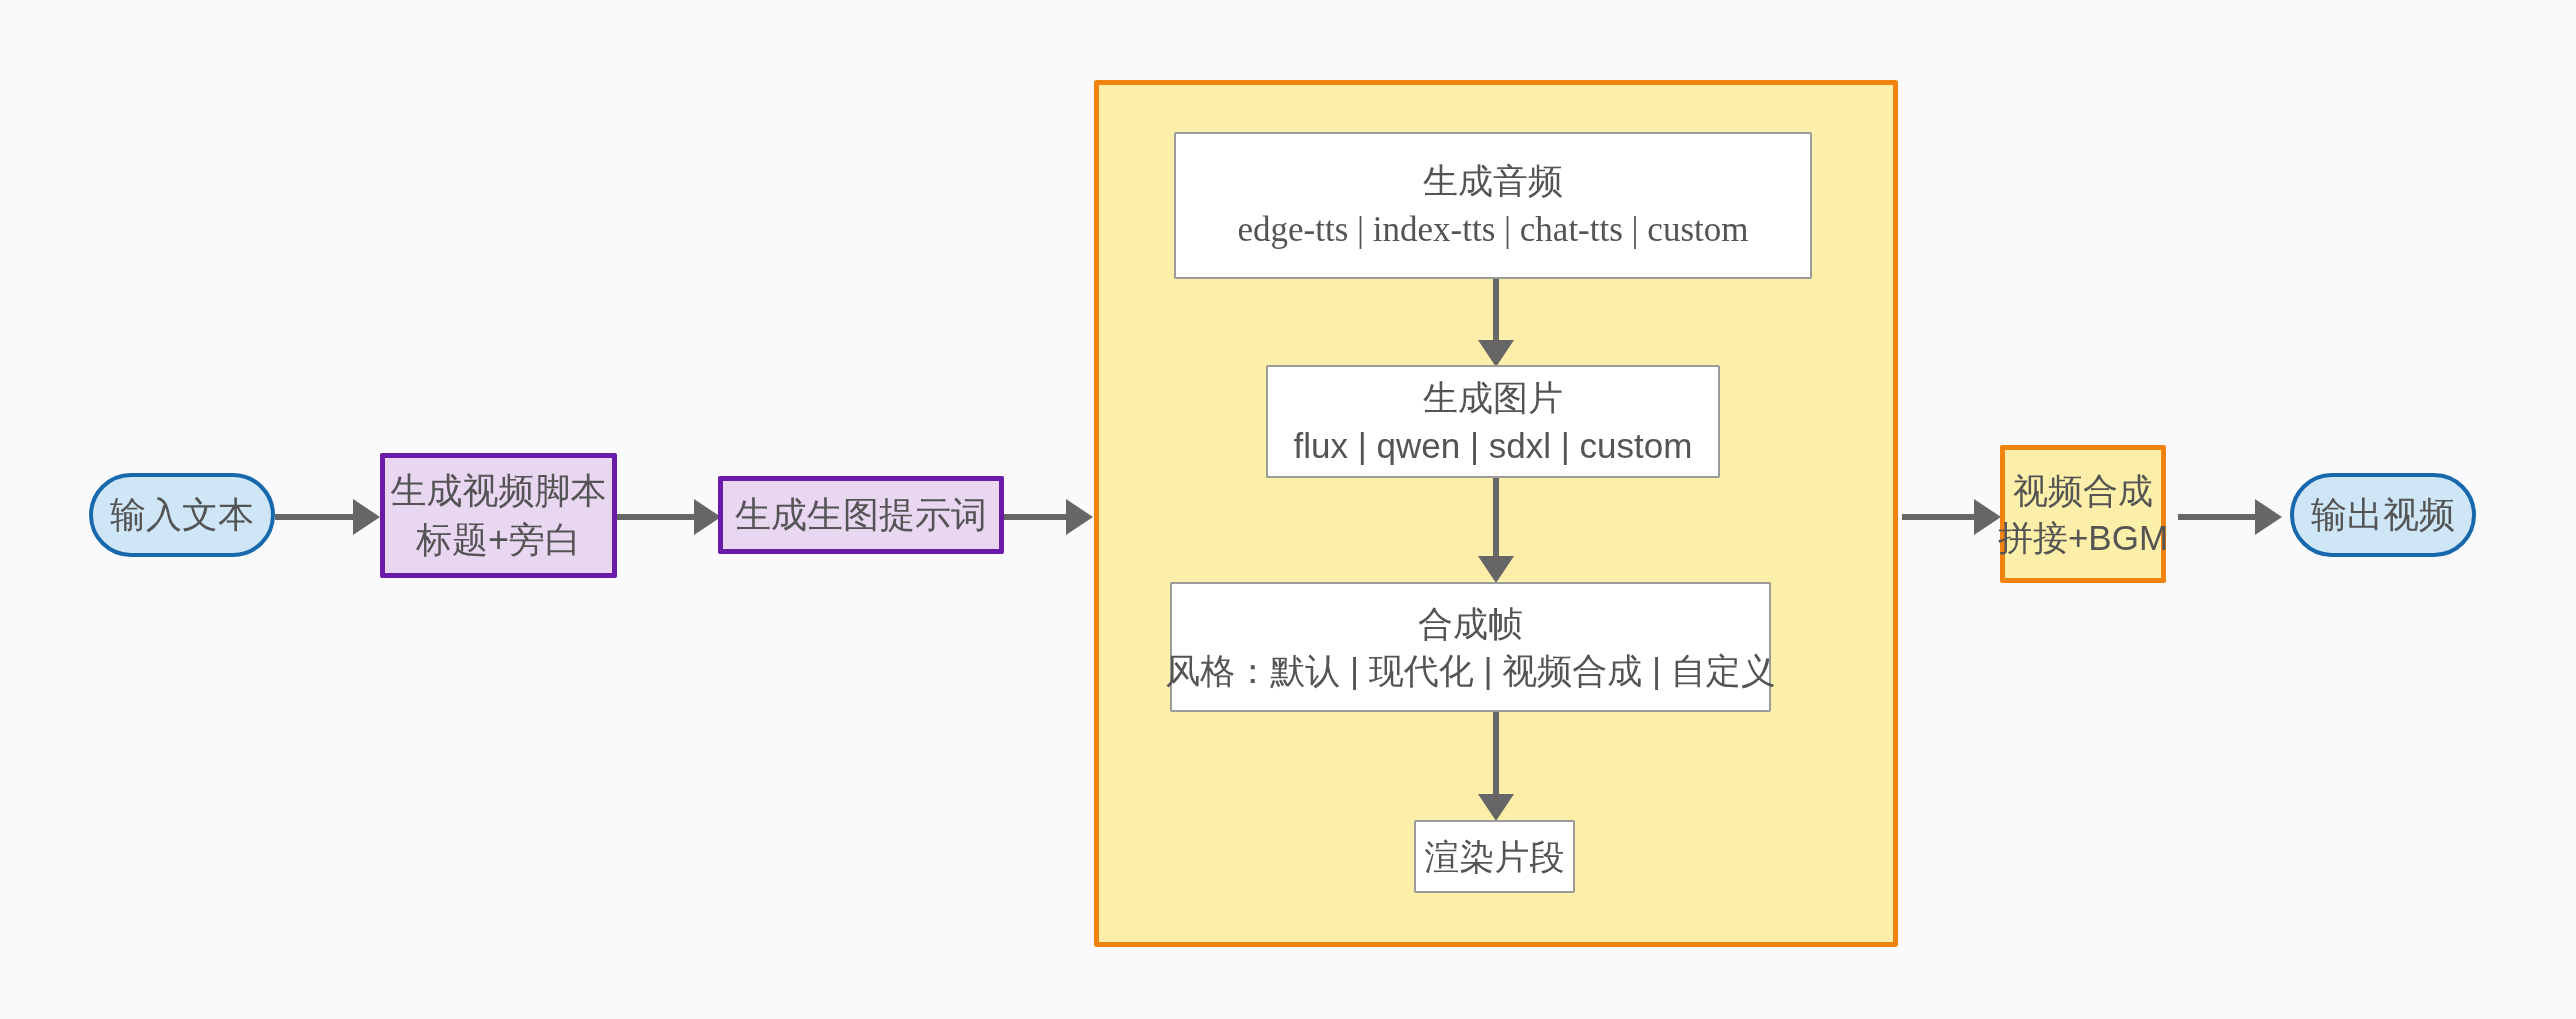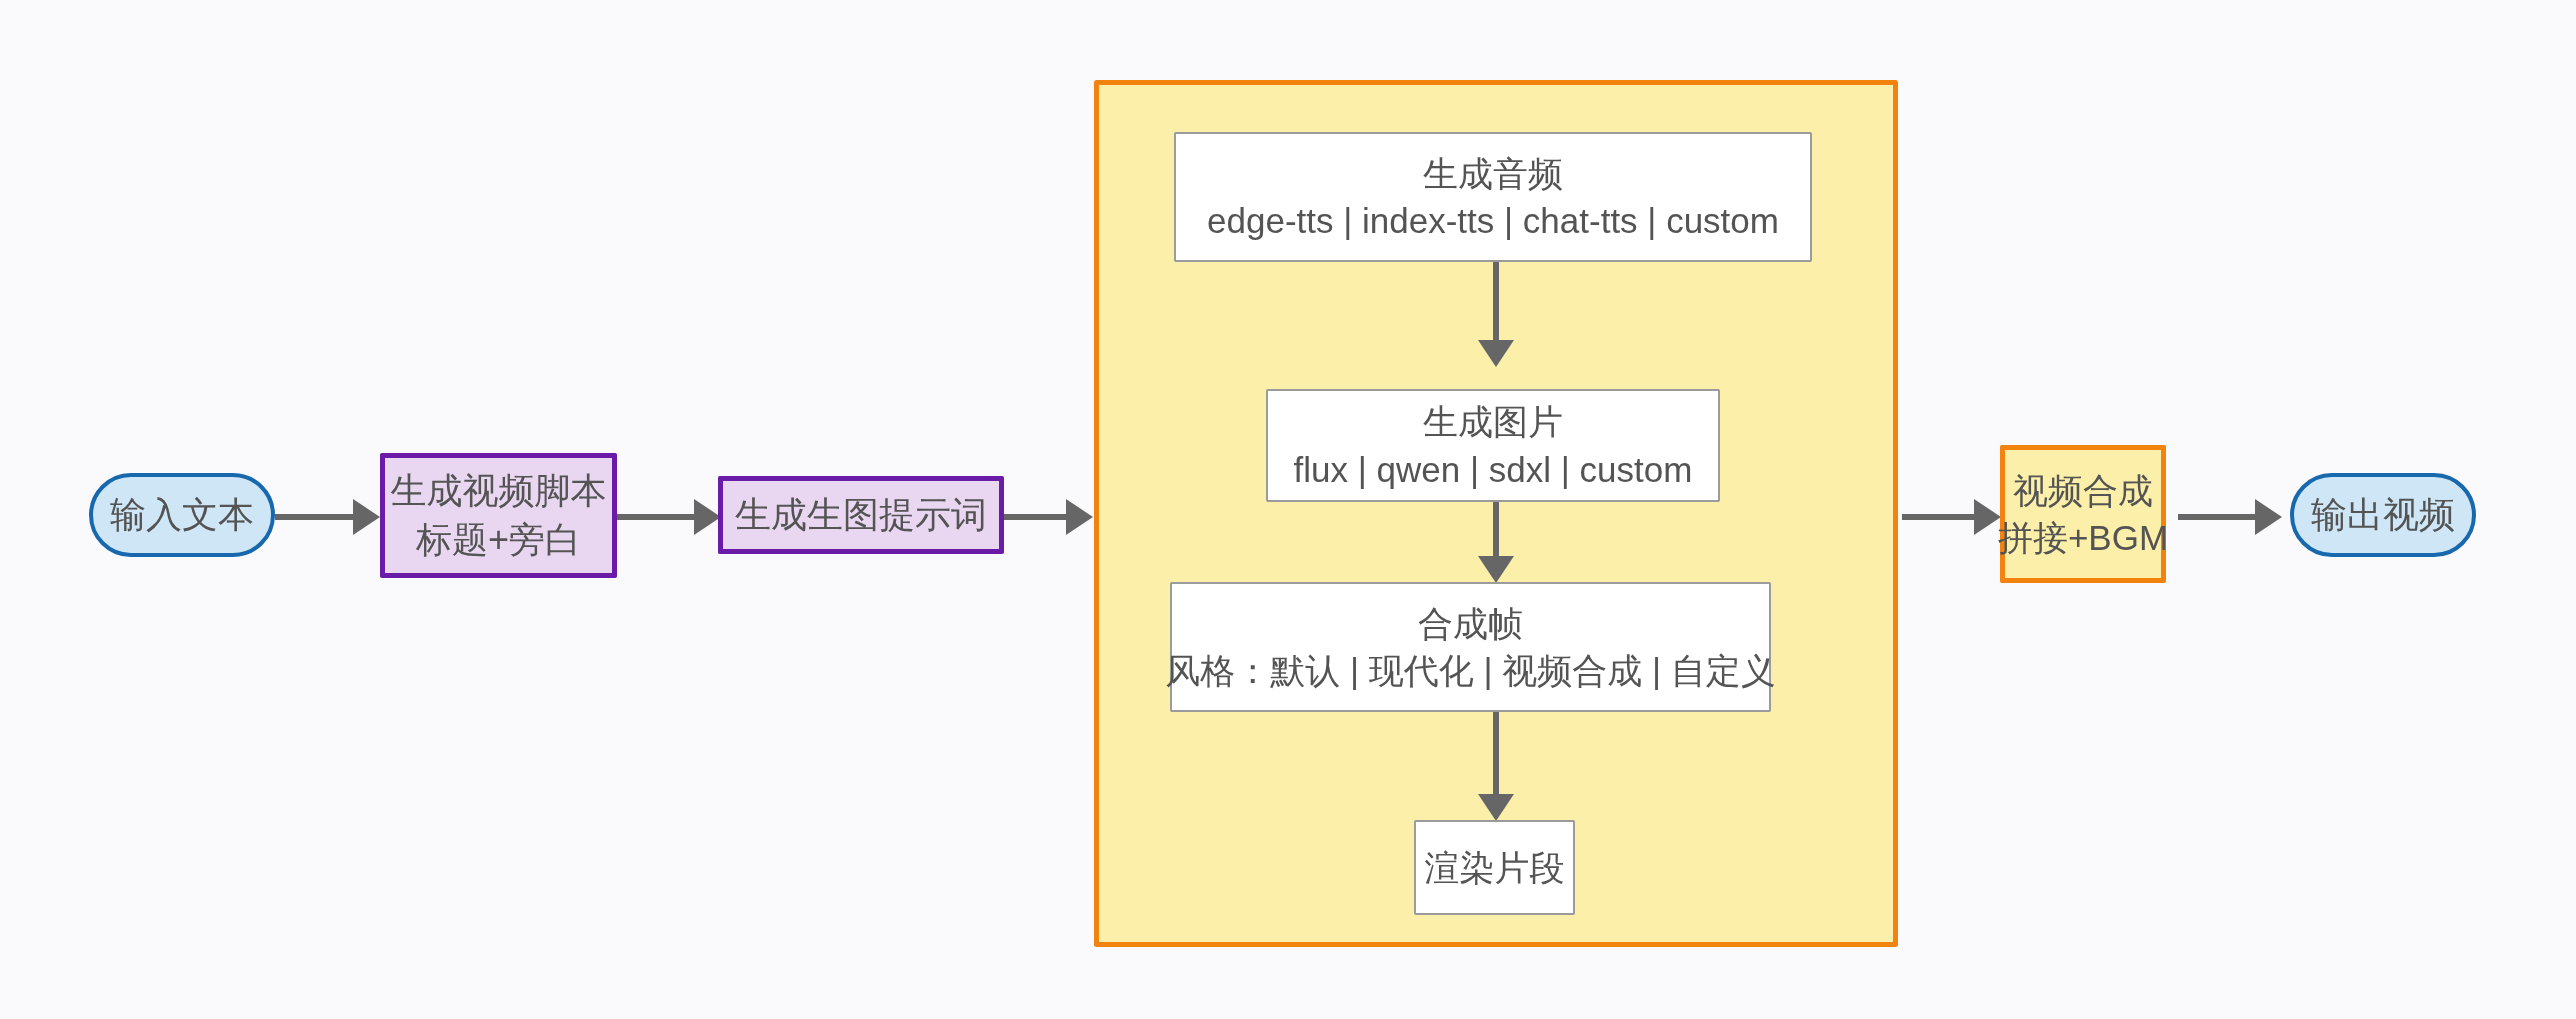--- a/index.html
+++ b/index.html
@@ -138,36 +138,36 @@
 
   <div class="node purple" style="left:380px; top:453px; width:237px; height:125px;">
     <span class="line1">生成视频脚本</span>
     <span class="line2">标题+旁白</span>
   </div>
 
   <div class="node purple" style="left:718px; top:476px; width:286px; height:78px;text-align:center;">
     <span class="line1">生成生图提示词</span>
   </div>
 
-  <div class="node plain" style="left:1174px; top:132px; width:638px; height:130px;">
+  <div class="node plain" style="left:1174px; top:132px; width:638px; height:147px;font-family:Liberation Serif, serif;">
     <span class="line1">生成音频</span>
     <span class="line2">edge-tts | index-tts | chat-tts | custom</span>
   </div>
 
-  <div class="node plain" style="left:1266px; top:365px; width:454px; height:113px;margin-top:24px;">
+  <div class="node plain" style="left:1266px; top:365px; width:454px; height:113px;">
     <span class="line1">生成图片</span>
     <span class="line2">flux | qwen | sdxl | custom</span>
   </div>
 
   <div class="node plain" style="left:1170px; top:582px; width:601px; height:130px;">
     <span class="line1">合成帧</span>
     <span class="line2">风格：默认 | 现代化 | 视频合成 | 自定义</span>
   </div>
 
-  <div class="node plain" style="left:1414px; top:820px; width:161px; height:95px;">
+  <div class="node plain" style="left:1414px; top:820px; width:161px; height:73px;">
     <span class="line1">渲染片段</span>
   </div>
 
   <div class="node orange" style="left:2000px; top:445px; width:166px; height:138px;">
     <span class="line1">视频合成</span>
     <span class="line2">拼接+BGM</span>
   </div>
 
   <div class="node stadium" style="left:2290px; top:473px; width:186px; height:84px;">
     <span class="line1">输出视频</span>

